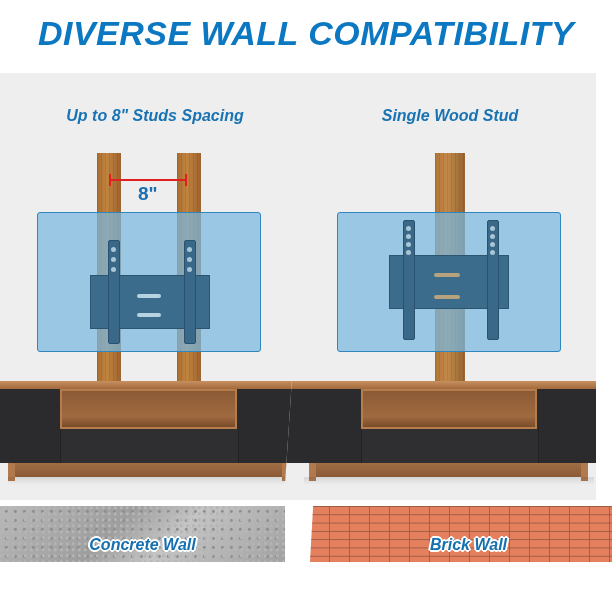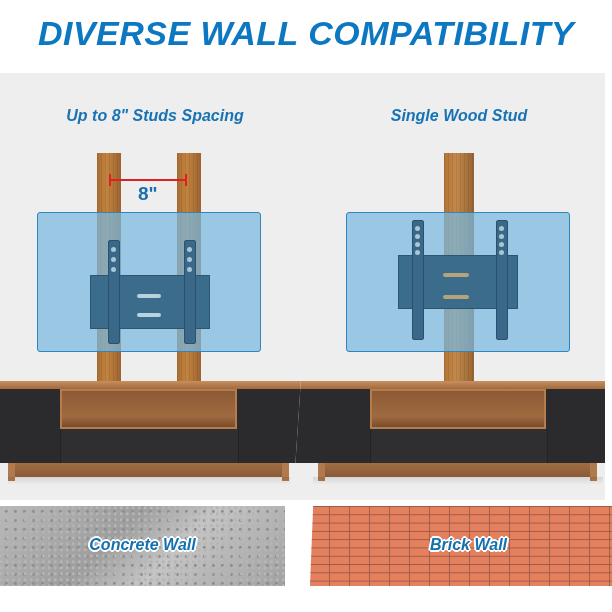--- a/index.html
+++ b/index.html
@@ -1,41 +1,41 @@
 <!DOCTYPE html>
 <html><head>
 <meta charset="utf-8">
 <style>
   html,body{margin:0;padding:0;}
   body{width:612px;height:612px;background:#ffffff;position:relative;overflow:hidden;font-family:"Liberation Sans",sans-serif;}
   .title{position:absolute;left:0;top:14px;width:612px;text-align:center;font-weight:bold;font-style:italic;font-size:34px;letter-spacing:0.5px;color:#0c78c2;}
   .panel{position:absolute;top:73px;height:427px;background:#eeeeee;overflow:hidden;}
   .panel.left{left:0;width:327px;clip-path:polygon(0 0,100% 0,91% 100%,0 100%);}
-  .panel.right{left:293px;width:312px;clip-path:polygon(9% 0,100% 0,100% 100%,0 100%);}
+  .panel.right{left:284px;width:312px;clip-path:polygon(9% 0,100% 0,100% 100%,0 100%);}
   .subtitle{position:absolute;top:34px;font-weight:bold;font-style:italic;font-size:16px;color:#1873b4;text-align:center;}
   .stud{position:absolute;top:80px;width:24px;height:240px;background:linear-gradient(90deg,#a86c32,#c2853f 40%,#b07437 70%,#9c6330);}
   .stud::after{content:"";position:absolute;inset:0;background:repeating-linear-gradient(90deg,rgba(80,40,10,.12) 0 1px,transparent 1px 4px);}
   .measure{position:absolute;top:106px;height:2px;background:#e02020;}
   .measure::before,.measure::after{content:"";position:absolute;top:-5px;width:2px;height:12px;background:#e02020;}
   .measure::before{left:0}.measure::after{right:0}
   .measure-label{position:absolute;top:110px;font-weight:bold;font-size:19px;color:#1c6fae;}
   .tv{position:absolute;top:139px;height:138px;background:rgba(120,185,225,.72);border:1.5px solid #2f86bf;border-radius:3px;}
   .mount{position:absolute;}
   .mount .plate{position:absolute;background:#3c6c8c;border:1px solid #2b5571;}
   .mount .rail{position:absolute;background:#3a6888;border:1px solid #2a5170;border-radius:2px;}
   .mount .hole{position:absolute;width:5px;height:5px;border-radius:50%;background:#a9c6d6;}
   .mount .slot{position:absolute;height:4px;border-radius:2px;background:#b8d3e0;}
   .stand-top{position:absolute;top:308px;height:8px;background:linear-gradient(#c89060,#a26a3c);}
   .stand-body{position:absolute;top:316px;height:74px;background:#2b2b2d;}
   .stand-niche{position:absolute;top:316px;height:40px;background:linear-gradient(#8b5a35,#a06a40 70%,#7a4c2a);border:2px solid #b57d4c;box-sizing:border-box;}
   .stand-drawer{position:absolute;top:356px;height:34px;background:#2f2f31;border-left:1px solid #222;border-right:1px solid #222;}
   .stand-base{position:absolute;top:390px;height:14px;background:linear-gradient(#a06d44,#8a5a36);}
   .stand-leg{position:absolute;top:390px;width:7px;height:18px;background:#b07a4e;}
   .shadow{position:absolute;top:404px;height:8px;background:linear-gradient(rgba(0,0,0,.10),rgba(0,0,0,0));}
-  .wall{position:absolute;top:506px;height:80px;}
+  .wall{position:absolute;top:506px;height:56px;}
   .wall.concrete{left:0;width:285px;background:
      radial-gradient(circle at 20% 30%,#b5b5b5 0 1px,transparent 2px),
      radial-gradient(circle at 70% 60%,#8e8e8e 0 1px,transparent 2px),
      linear-gradient(135deg,#b9b9b9,#9e9e9e 40%,#c5c5c5 60%,#a1a1a1);
      background-size:6px 6px,9px 9px,100% 100%;clip-path:polygon(0 0,100% 0,100% 100%,0 100%);}
   .wall.brick{left:310px;width:317px;background-color:#e5805f;
      background-image:
        linear-gradient(#9a5a45 1px,transparent 1px),
        repeating-linear-gradient(90deg,transparent 0 19px,#a2614a 19px 20px);
      background-size:100% 8.3px,20px 16.6px;clip-path:polygon(1% 0,100% 0,100% 100%,0 100%);}

